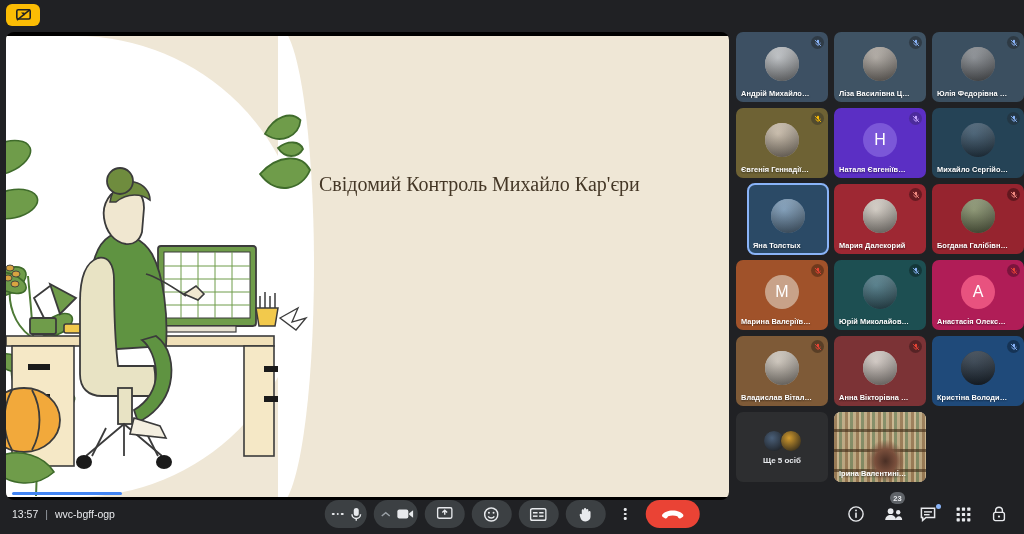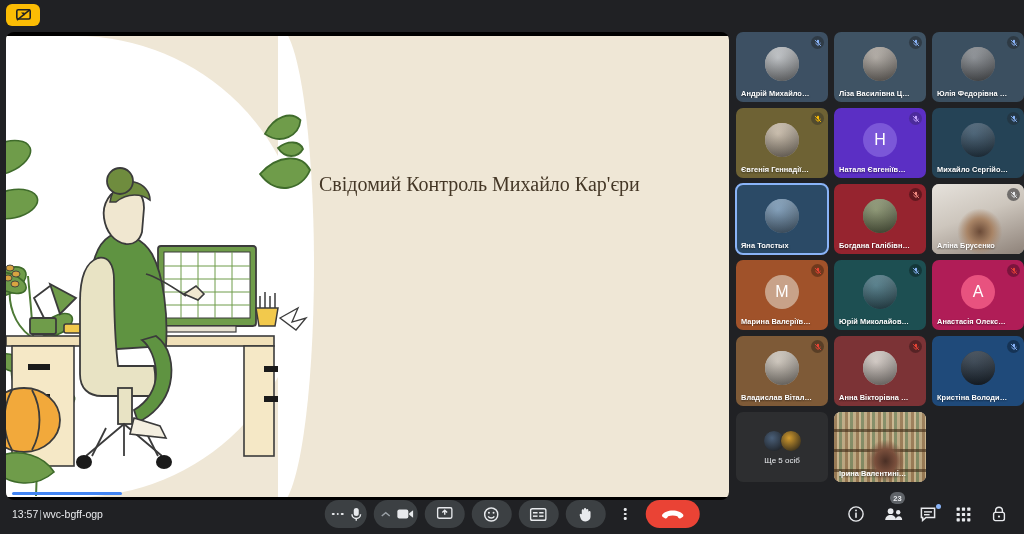--- a/index.html
+++ b/index.html
@@ -115,30 +115,30 @@
   .video-fill { position: absolute; inset: 0; }
   .overflow-tile {
     background: #2d2e30; flex-direction: column; gap: 4px;
   }
   .overflow-avatars { display: flex; }
   .overflow-avatars div {
     width: 22px; height: 22px; border-radius: 50%; margin-left: -5px;
     border: 1.5px solid #2d2e30;
   }
   .overflow-avatars div:first-child { margin-left: 0; }
-  .overflow-label { color: #e8eaed; font-size: 8px; font-weight: 400; }
+  .overflow-label { color: #e8eaed; font-size: 8px; font-weight: 700; }
 
   
   .bottombar {
     position: absolute; left: 0; bottom: 0; width: 1024px; height: 40px;
     display: flex; align-items: center;
   }
   .meetinfo {
     position: absolute; left: 12px; color: #e8eaed; font-size: 10.5px;
-    display: flex; align-items: center; gap: 1px; white-space: nowrap;
+    display: flex; align-items: center; gap: 7px; white-space: nowrap;
   }
   .meetinfo .sep { color: #9aa0a6; }
   .controls {
     position: absolute; left: 50%; transform: translateX(-50%);
     display: flex; align-items: center; gap: 7px;
   }
   .ctrl {
     height: 28px; min-width: 40px; border-radius: 14px; background: #3c4043;
     display: flex; align-items: center; justify-content: center; gap: 2px;
     color: #e8eaed; padding: 0 9px; cursor: pointer;
@@ -371,54 +371,56 @@
         <div class="mic" style="color:#8ab4f8;background:rgba(32,33,36,0.35)">
           <svg viewBox="0 0 12 12">
             <rect x="4.4" y="1" width="3.2" height="5.4" rx="1.6" fill="currentColor"></rect>
             <path d="M2.6 5.4 a3.4 3.4 0 0 0 6.8 0" fill="none" stroke="currentColor" stroke-width="1.1"></path>
             <path d="M6 9 v1.6" stroke="currentColor" stroke-width="1.1"></path>
             <path d="M1.4 1.4 L10.6 10.6" stroke="currentColor" stroke-width="1.3"></path>
           </svg>
         </div>
         <div class="tile-name">Михайло Сергійович ...</div>
       </div>
-      <div class="tile active" style="background: rgb(43, 74, 102);">
+      <div class="tile active" style="background: rgb(43, 74, 102); margin-left: 12px;">
         <div class="photo" style="background:#7fa3c4">
           <div class="video-fill" style="background:radial-gradient(circle at 38% 32%, #7fa3c4 0%, rgba(0,0,0,.45) 100%)"></div>
           <div class="video-fill" style="background:linear-gradient(180deg,rgba(255,255,255,.18),rgba(0,0,0,.3))"></div>
         </div>
         <div class="tile-name">Яна Толстых</div>
+      </div>
+      <div class="tile" style="background: rgb(158, 40, 51);">
+        <div class="photo" style="background:#e4dcd2">
+          <div class="video-fill" style="background:radial-gradient(circle at 38% 32%, #e4dcd2 0%, rgba(0,0,0,.45) 100%)"></div>
+          <div class="video-fill" style="background:linear-gradient(180deg,rgba(255,255,255,.18),rgba(0,0,0,.3))"></div>
+        </div>
+        <div class="mic" style="color:#f28b82;background:rgba(0,0,0,0.35)">
+          <svg viewBox="0 0 12 12">
+            <rect x="4.4" y="1" width="3.2" height="5.4" rx="1.6" fill="currentColor"></rect>
+            <path d="M2.6 5.4 a3.4 3.4 0 0 0 6.8 0" fill="none" stroke="currentColor" stroke-width="1.1"></path>
+            <path d="M6 9 v1.6" stroke="currentColor" stroke-width="1.1"></path>
+            <path d="M1.4 1.4 L10.6 10.6" stroke="currentColor" stroke-width="1.3"></path>
+          </svg>
+        </div>
+        <div class="tile-name">Мария Далекорий</div>
       </div>
       <div class="tile" style="background: rgb(150, 36, 47);">
         <div class="photo" style="background:#8e9a70">
           <div class="video-fill" style="background:radial-gradient(circle at 38% 32%, #8e9a70 0%, rgba(0,0,0,.45) 100%)"></div>
           <div class="video-fill" style="background:linear-gradient(180deg,rgba(255,255,255,.18),rgba(0,0,0,.3))"></div>
         </div>
         <div class="mic" style="color:#f28b82;background:rgba(0,0,0,0.35)">
           <svg viewBox="0 0 12 12">
             <rect x="4.4" y="1" width="3.2" height="5.4" rx="1.6" fill="currentColor"></rect>
             <path d="M2.6 5.4 a3.4 3.4 0 0 0 6.8 0" fill="none" stroke="currentColor" stroke-width="1.1"></path>
             <path d="M6 9 v1.6" stroke="currentColor" stroke-width="1.1"></path>
             <path d="M1.4 1.4 L10.6 10.6" stroke="currentColor" stroke-width="1.3"></path>
           </svg>
         </div>
         <div class="tile-name">Богдана Галібівна Зд...</div>
-      </div>
-      <div class="tile" style="background: rgb(201, 195, 187);">
-        <div class="video-fill" style="background:linear-gradient(160deg,#e6e2dc 0%,#cdc6bd 45%,#8e8279 100%)"></div>
-        <div class="video-fill" style="background:radial-gradient(ellipse 34% 46% at 52% 68%, #6b4b38 0%, #a88466 40%, rgba(0,0,0,0) 72%)"></div>
-        <div class="mic" style="color:#e8eaed;background:rgba(32,33,36,0.55)">
-          <svg viewBox="0 0 12 12">
-            <rect x="4.4" y="1" width="3.2" height="5.4" rx="1.6" fill="currentColor"></rect>
-            <path d="M2.6 5.4 a3.4 3.4 0 0 0 6.8 0" fill="none" stroke="currentColor" stroke-width="1.1"></path>
-            <path d="M6 9 v1.6" stroke="currentColor" stroke-width="1.1"></path>
-            <path d="M1.4 1.4 L10.6 10.6" stroke="currentColor" stroke-width="1.3"></path>
-          </svg>
-        </div>
-        <div class="tile-name">Аліна Брусенко</div>
       </div>
       <div class="tile" style="background: rgb(160, 82, 42);">
         <div class="monogram" style="background:#c8a289">М</div>
         <div class="mic" style="color:#ea4335;background:rgba(0,0,0,0.3)">
           <svg viewBox="0 0 12 12">
             <rect x="4.4" y="1" width="3.2" height="5.4" rx="1.6" fill="currentColor"></rect>
             <path d="M2.6 5.4 a3.4 3.4 0 0 0 6.8 0" fill="none" stroke="currentColor" stroke-width="1.1"></path>
             <path d="M6 9 v1.6" stroke="currentColor" stroke-width="1.1"></path>
             <path d="M1.4 1.4 L10.6 10.6" stroke="currentColor" stroke-width="1.3"></path>
           </svg>

